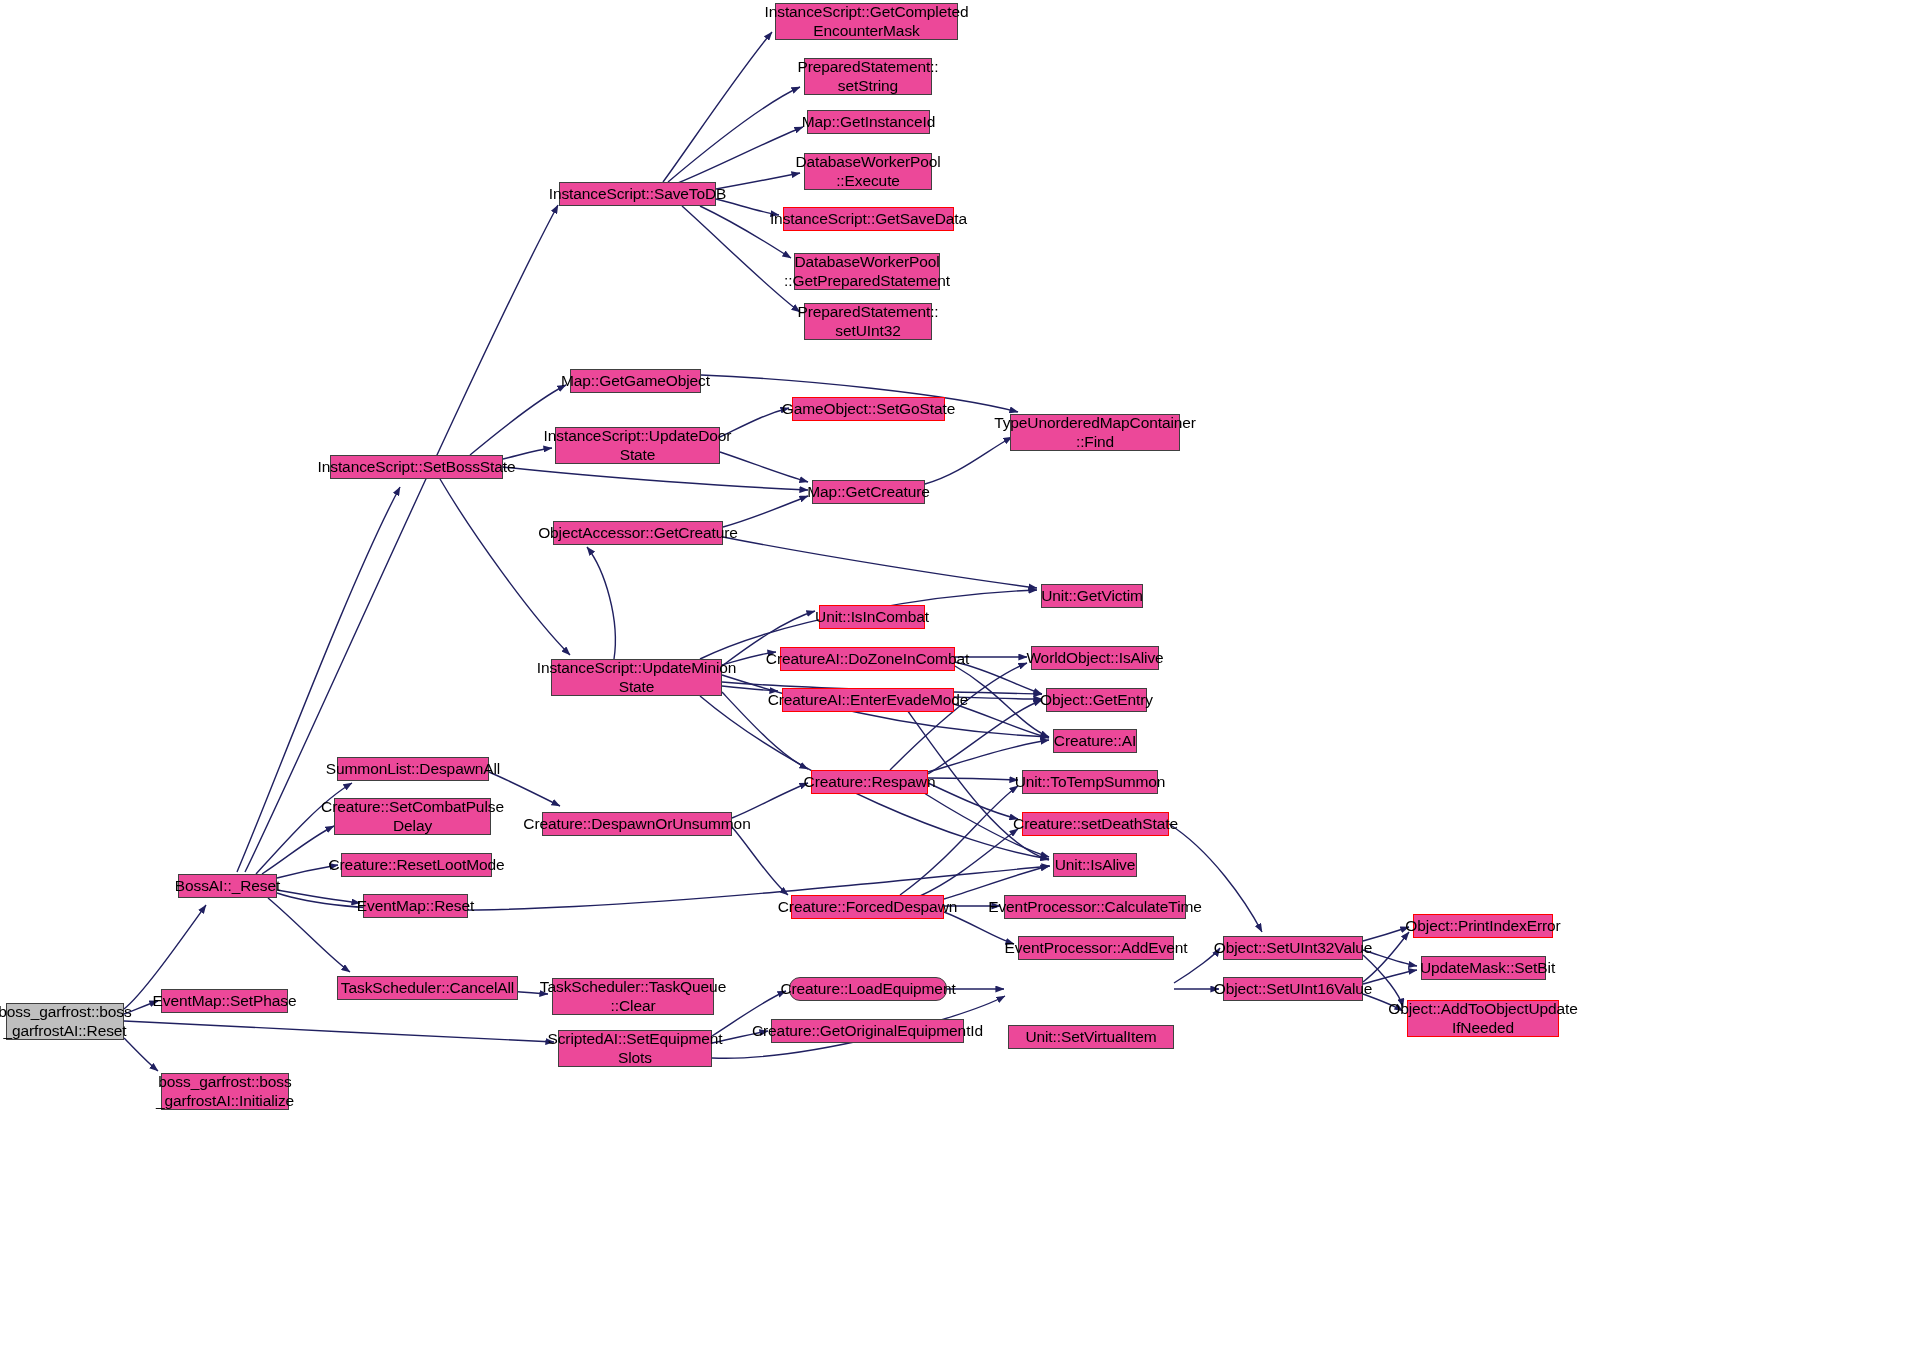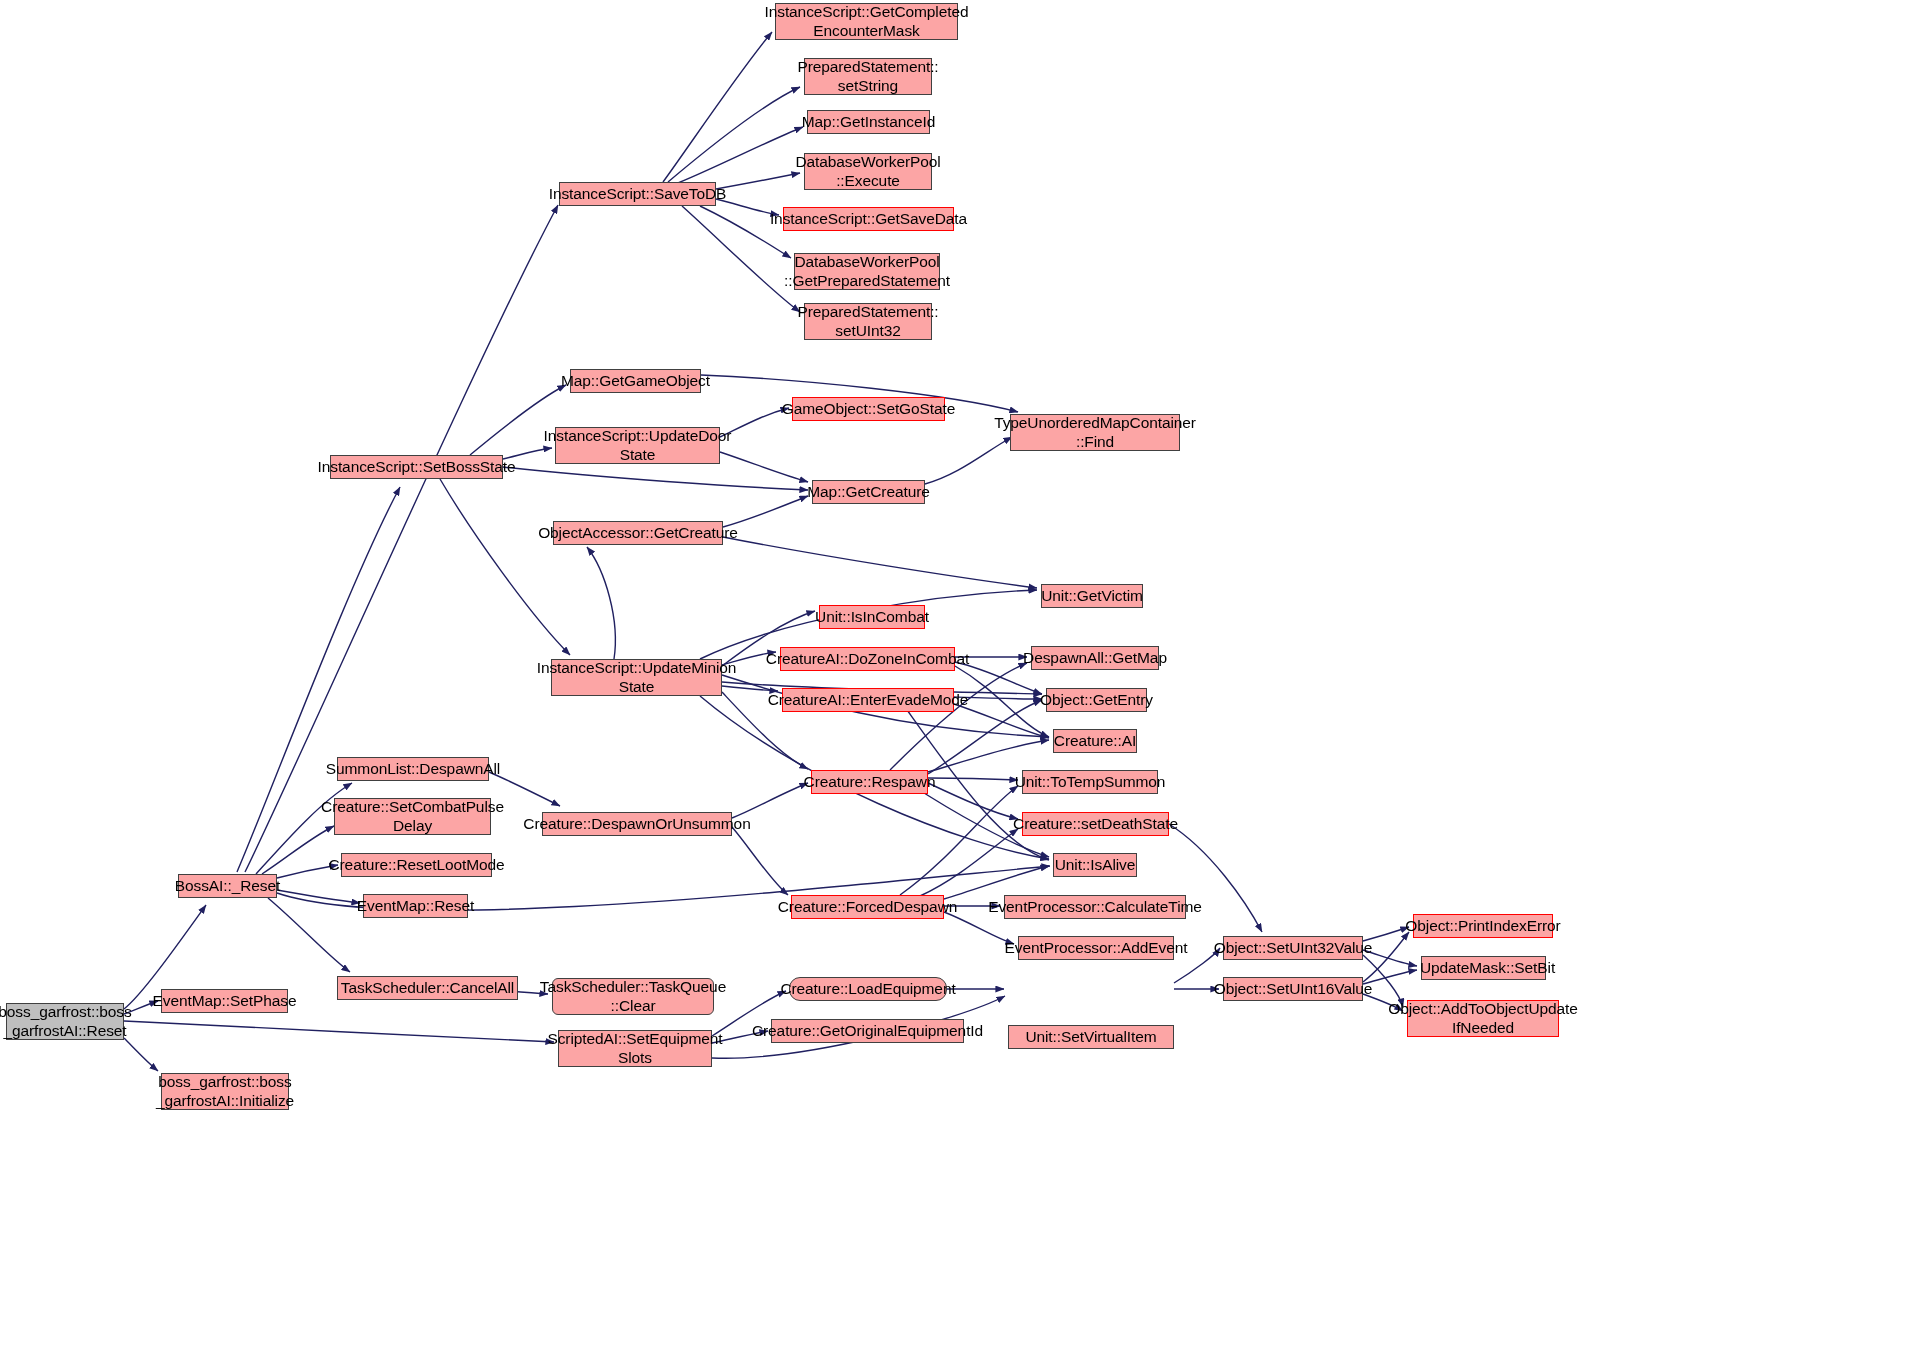--- a/index.html
+++ b/index.html
@@ -23,21 +23,21 @@
     height: 1359px;
     pointer-events: none;
   }
   .node {
     position: absolute;
     box-sizing: border-box;
     display: flex;
     align-items: center;
     justify-content: center;
     text-align: center;
-    background: #fca5a5;
+    background: #ec4899;
     border: 1px solid #404040;
     color: #000000;
     font-size: 15.5px;
     line-height: 1.18;
     letter-spacing: -0.1px;
     white-space: pre-line;
     z-index: 5;
   }
   .node.red {
     border-color: #ff0000;
@@ -145,21 +145,21 @@
 _garfrostAI::Initialize</span></div>
       <div class="node" style="left: 178px; top: 874px; width: 99px; height: 24px;"><span class="node-label">BossAI::_Reset</span></div>
       <div class="node" style="left: 337px; top: 757px; width: 152px; height: 24px; justify-content: center;"><span class="node-label">SummonList::DespawnAll</span></div>
       <div class="node" style="left: 334px; top: 798px; width: 157px; height: 37px;"><span class="node-label">Creature::SetCombatPulse
 Delay</span></div>
       <div class="node" style="left: 341px; top: 853px; width: 151px; height: 24px;"><span class="node-label">Creature::ResetLootMode</span></div>
       <div class="node" style="left: 363px; top: 894px; width: 105px; height: 24px;"><span class="node-label">EventMap::Reset</span></div>
       <div class="node" style="left: 337px; top: 976px; width: 181px; height: 24px;"><span class="node-label">TaskScheduler::CancelAll</span></div>
       <div class="node" style="left: 558px; top: 1030px; width: 154px; height: 37px;"><span class="node-label">ScriptedAI::SetEquipment
 Slots</span></div>
-      <div class="node" style="left: 552px; top: 978px; width: 162px; height: 37px; border-radius: 6px;"><span class="node-label">TaskScheduler::TaskQueue
+      <div class="node" style="left: 552px; top: 978px; width: 162px; height: 37px;"><span class="node-label">TaskScheduler::TaskQueue
 ::Clear</span></div>
       <div class="node" style="left: 771px; top: 1019px; width: 193px; height: 24px;"><span class="node-label">Creature::GetOriginalEquipmentId</span></div>
       <div class="node" style="left: 789px; top: 977px; width: 158px; height: 24px; border-radius: 11px;"><span class="node-label">Creature::LoadEquipment</span></div>
       <div class="node" style="left: 542px; top: 812px; width: 190px; height: 24px;"><span class="node-label">Creature::DespawnOrUnsummon</span></div>
       <div class="node" style="left: 551px; top: 659px; width: 171px; height: 37px;"><span class="node-label">InstanceScript::UpdateMinion
 State</span></div>
       <div class="node" style="left: 330px; top: 455px; width: 173px; height: 24px;"><span class="node-label">InstanceScript::SetBossState</span></div>
       <div class="node" style="left: 553px; top: 521px; width: 170px; height: 24px;"><span class="node-label">ObjectAccessor::GetCreature</span></div>
       <div class="node" style="left: 570px; top: 369px; width: 131px; height: 24px;"><span class="node-label">Map::GetGameObject</span></div>
       <div class="node" style="left: 555px; top: 427px; width: 165px; height: 37px;"><span class="node-label">InstanceScript::UpdateDoor
@@ -178,21 +178,21 @@
       <div class="node" style="left: 794px; top: 253px; width: 146px; height: 37px;"><span class="node-label">DatabaseWorkerPool
 ::GetPreparedStatement</span></div>
       <div class="node" style="left: 804px; top: 303px; width: 128px; height: 37px;"><span class="node-label">PreparedStatement::
 setUInt32</span></div>
       <div class="node" style="left: 1010px; top: 414px; width: 170px; height: 37px;"><span class="node-label">TypeUnorderedMapContainer
 ::Find</span></div>
       <div class="node" style="left: 1041px; top: 584px; width: 102px; height: 24px;"><span class="node-label">Unit::GetVictim</span></div>
       <div class="node red" style="left: 819px; top: 605px; width: 106px; height: 24px;"><span class="node-label">Unit::IsInCombat</span></div>
       <div class="node red" style="left: 780px; top: 647px; width: 175px; height: 24px;"><span class="node-label">CreatureAI::DoZoneInCombat</span></div>
       <div class="node red" style="left: 782px; top: 688px; width: 172px; height: 24px;"><span class="node-label">CreatureAI::EnterEvadeMode</span></div>
-      <div class="node" style="left: 1031px; top: 646px; width: 128px; height: 24px;"><span class="node-label">DespawnAll::GetMap</span></div>
+      <div class="node" style="left: 1031px; top: 646px; width: 128px; height: 24px;"><span class="node-label">WorldObject::IsAlive</span></div>
       <div class="node" style="left: 1046px; top: 688px; width: 101px; height: 24px;"><span class="node-label">Object::GetEntry</span></div>
       <div class="node" style="left: 1053px; top: 729px; width: 84px; height: 24px;"><span class="node-label">Creature::AI</span></div>
       <div class="node red" style="left: 811px; top: 770px; width: 117px; height: 24px;"><span class="node-label">Creature::Respawn</span></div>
       <div class="node" style="left: 1022px; top: 770px; width: 136px; height: 24px;"><span class="node-label">Unit::ToTempSummon</span></div>
       <div class="node red" style="left: 1022px; top: 812px; width: 147px; height: 24px;"><span class="node-label">Creature::setDeathState</span></div>
       <div class="node" style="left: 1053px; top: 853px; width: 84px; height: 24px;"><span class="node-label">Unit::IsAlive</span></div>
       <div class="node red" style="left: 791px; top: 895px; width: 153px; height: 24px;"><span class="node-label">Creature::ForcedDespawn</span></div>
       <div class="node" style="left: 1004px; top: 895px; width: 182px; height: 24px;"><span class="node-label">EventProcessor::CalculateTime</span></div>
       <div class="node" style="left: 1018px; top: 936px; width: 156px; height: 24px;"><span class="node-label">EventProcessor::AddEvent</span></div>
       <div class="node" style="left: 1008px; top: 977px; width: 166px; height: 24px; margin-top: 48px;"><span class="node-label">Unit::SetVirtualItem</span></div>

